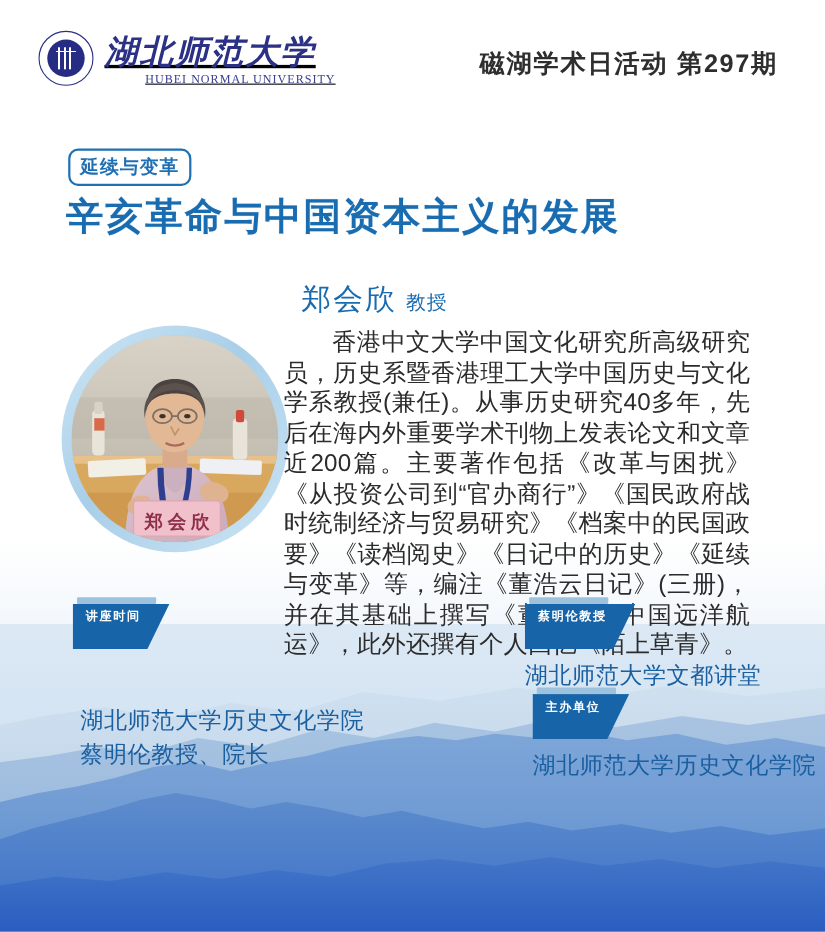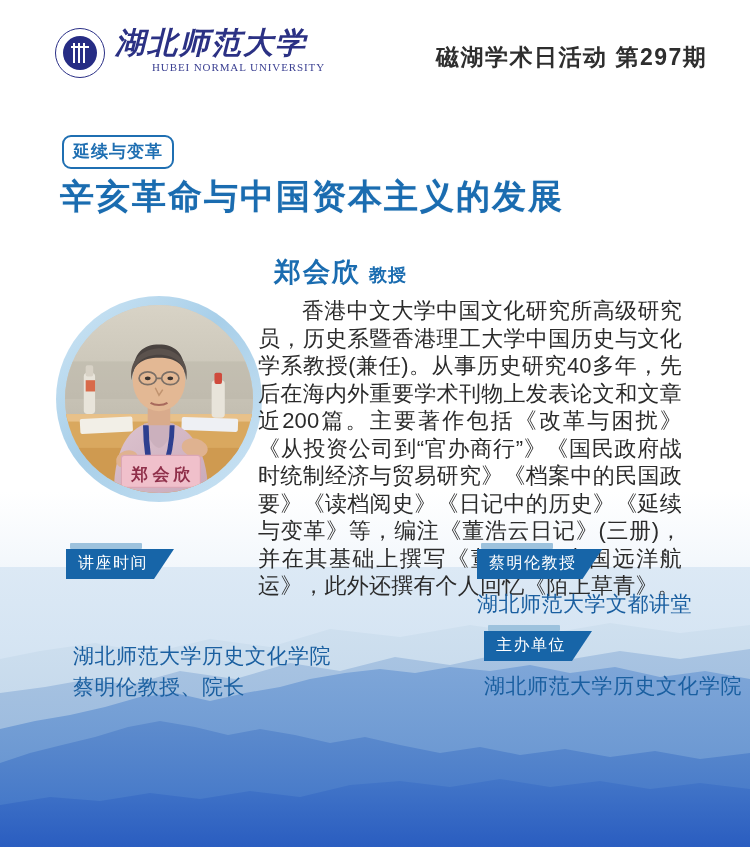--- a/index.html
+++ b/index.html
@@ -36,24 +36,25 @@
 
   
   .header {
     position: absolute;
     top: 0; left: 0;
     width: 750px;
     height: 105px;
   }
   .logo-wrap {
     position: absolute;
-    left: 55px;
+    left: 35px;
     top: 28px;
     display: flex;
-    align-items: flex-start;
+    align-items: flex-end;
+    text-decoration: underline;
   }
   .logo-seal {
     width: 48px;
     height: 48px;
     border-radius: 50%;
     border: 1.5px solid #2a2f86;
     background: #ffffff;
     position: relative;
     flex: none;
   }
@@ -156,21 +157,21 @@
     position: relative;
     background: #cfc9bd;
   }
   .photo svg { display: block; width: 100%; height: 100%; }
 
   .speaker-name {
     position: absolute;
     left: 274px;
     top: 254px;
     font-size: 27px;
-    font-weight: bold;
+    font-weight: normal;
     color: #1a6cb0;
     letter-spacing: 2px;
     white-space: nowrap;
   }
   .speaker-title {
     font-size: 18px;
     letter-spacing: 1px;
     margin-left: 8px;
   }
   .bio {
@@ -197,24 +198,24 @@
     left: 4px;
     top: -6px;
     height: 6px;
     background: #9dc2dd;
     border-radius: 1px;
   }
   .ribbon-body {
     position: relative;
     background: #1765a8;
     color: #ffffff;
-    font-size: 16px;
-    font-weight: normal;
+    font-size: 11px;
+    font-weight: bold;
     letter-spacing: 1.5px;
-    padding: 4px 26px 5px 12px;
+    padding: 4px 26px 22px 12px;
     clip-path: polygon(0 0, 100% 0, calc(100% - 20px) 100%, 0 100%);
     white-space: nowrap;
   }
   .info-value {
     margin-top: 9px;
     font-size: 21px;
     color: #1a5fa0;
     letter-spacing: 0.5px;
     line-height: 31px;
     white-space: nowrap;

